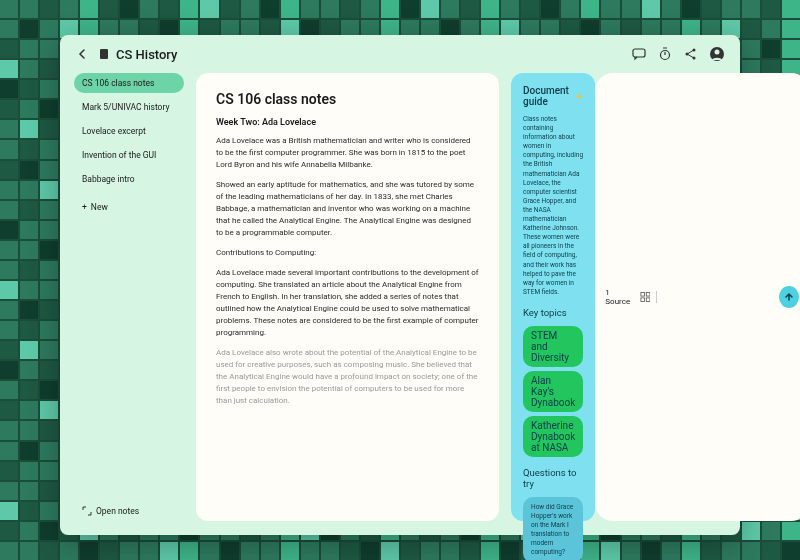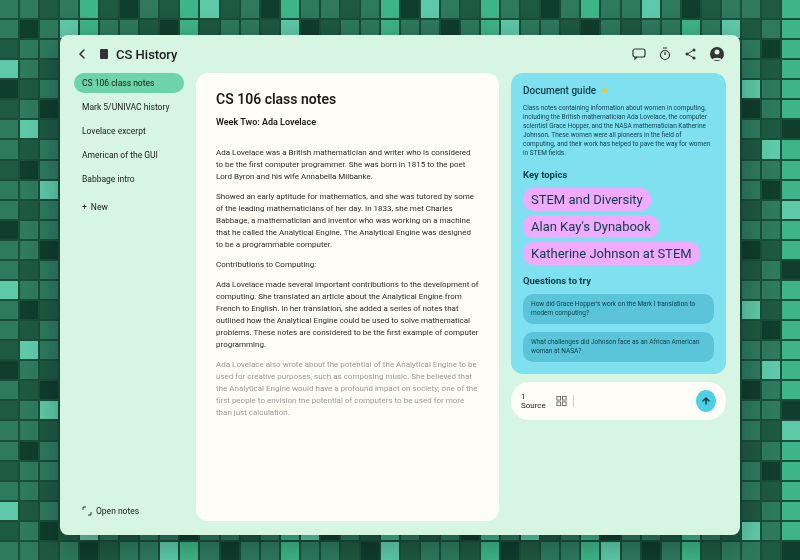--- a/index.html
+++ b/index.html
@@ -17,30 +17,30 @@
 .hdr .sp{flex:1}
 .hdr .ic{width:18px;height:18px;display:flex;align-items:center;justify-content:center;cursor:pointer;color:#333}
 .main{flex:1;display:flex;padding:0 14px 14px;gap:12px;min-height:0}
 .side{width:110px;display:flex;flex-direction:column;gap:4px}
 .side-item{font-size:8.5px;color:#1a1a1a;padding:5px 8px;border-radius:10px;cursor:pointer;white-space:nowrap;overflow:hidden;text-overflow:ellipsis}
 .side-item.active{background:#6dd4a8}
 .side-add{font-size:8.5px;color:#1a1a1a;padding:5px 8px;cursor:pointer;display:flex;align-items:center;gap:4px;margin-top:4px}
 .side-ft{margin-top:auto;font-size:8.5px;color:#1a1a1a;padding:5px 8px;cursor:pointer;display:flex;align-items:flex-end;gap:4px}
 .doc{flex:1;background:#fefdf7;border-radius:12px;padding:18px 20px;overflow:hidden;display:flex;flex-direction:column}
 .doc h1{font-size:14px;font-weight:600;color:#1a1a1a;margin-bottom:10px}
-.doc h2{font-size:9px;font-weight:600;color:#1a1a1a;margin-bottom:20px}
+.doc h2{font-size:9px;font-weight:600;color:#1a1a1a;margin-bottom:8px}
 .doc p{font-size:8px;line-height:1.5;color:#2a2a2a;margin-bottom:8px}
 .doc .fade{color:#999}
-.guide{width:215px;display:flex;flex-direction:column;gap:8px}
+.guide{width:215px;display:flex;}
 .gbox{background:#7fe0f0;border-radius:12px;padding:12px;display:flex;flex-direction:column;gap:8px}
 .gtitle{font-size:10px;font-weight:500;color:#0a3d4a;display:flex;align-items:center;gap:4px}
 .gdesc{font-size:6.5px;line-height:1.4;color:#0a3d4a}
-.gsec{font-size:9.5px;font-weight:700;color:#0a3d4a;margin-top:2px}
+.gsec{font-size:9.5px;font-weight:400;color:#0a3d4a;margin-top:2px}
 .chips{display:flex;flex-wrap:wrap;gap:4px}
-.chip{background:#f0abfc;border-radius:10px;padding:4px 8px;font-size:13px;color:#0a3d4a;cursor:pointer}
+.chip{background:#22c55e;border-radius:10px;padding:4px 8px;font-size:10px;color:#0a3d4a;cursor:pointer}
 .qitem{background:#5cc4d8;border-radius:10px;padding:6px 8px;font-size:6.5px;line-height:1.4;color:#0a3d4a;cursor:pointer}
 .inp{background:#fefdf7;border-radius:18px;padding:8px 10px;display:flex;align-items:center;gap:6px}
 .inp .src{font-size:8px;color:#1a1a1a}
 .inp .div{width:1px;height:12px;background:#ccc}
 .inp input{flex:1;border:none;outline:none;background:none;font-size:8px}
 .inp .send{width:22px;height:22px;border-radius:50%;background:#4dd0e1;display:flex;align-items:center;justify-content:center;cursor:pointer}
 svg{display:block}
 </style>
 </head>
 <body>
@@ -1209,21 +1209,21 @@
           <path d="M3 14c1-3 9-3 10 0" fill="#d6f5e3"></path>
         </svg>
       </div>
   </div>
 
   <div class="main">
     <div class="side">
       <div class="side-item active">CS 106 class notes</div>
       <div class="side-item">Mark 5/UNIVAC history</div>
       <div class="side-item">Lovelace excerpt</div>
-      <div class="side-item">American of the GUI</div>
+      <div class="side-item">Invention of the GUI</div>
       <div class="side-item">Babbage intro</div>
       <div class="side-add">
         <span>+</span>
         <span>New</span>
       </div>
       <div class="side-ft">
         <svg width="10" height="10" viewBox="0 0 10 10">
             <path d="M1 4V1h3M9 6v3H6" stroke="#333" stroke-width="1" fill="none"></path>
           </svg>
         <span>Open notes</span>
@@ -1244,21 +1244,21 @@
       <div class="gbox">
         <div class="gtitle">
           <span>Document guide</span>
           <span style="color:#f4c430">✦</span>
         </div>
         <div class="gdesc">Class notes containing information about women in computing, including the British mathematician Ada Lovelace, the computer scientist Grace Hopper, and the NASA mathematician Katherine Johnson. These women were all pioneers in the field of computing, and their work has helped to pave the way for women in STEM fields.</div>
         <div class="gsec">Key topics</div>
         <div class="chips">
           <div class="chip">STEM and Diversity</div>
           <div class="chip">Alan Kay's Dynabook</div>
-          <div class="chip">Katherine Johnson at STEM</div>
+          <div class="chip">Katherine Dynabook at NASA</div>
         </div>
         <div class="gsec">Questions to try</div>
         <div class="qitem">How did Grace Hopper's work on the Mark I translation to modern computing?</div>
         <div class="qitem">What challenges did Johnson face as an African American woman at NASA?</div>
       </div>
       <div class="inp">
         <span class="src">1 Source</span>
         <svg width="12" height="12" viewBox="0 0 12 12">
             <rect x="1" y="1" width="4" height="4" stroke="#666" fill="none"></rect>
             <rect x="7" y="1" width="4" height="4" stroke="#666" fill="none"></rect>

